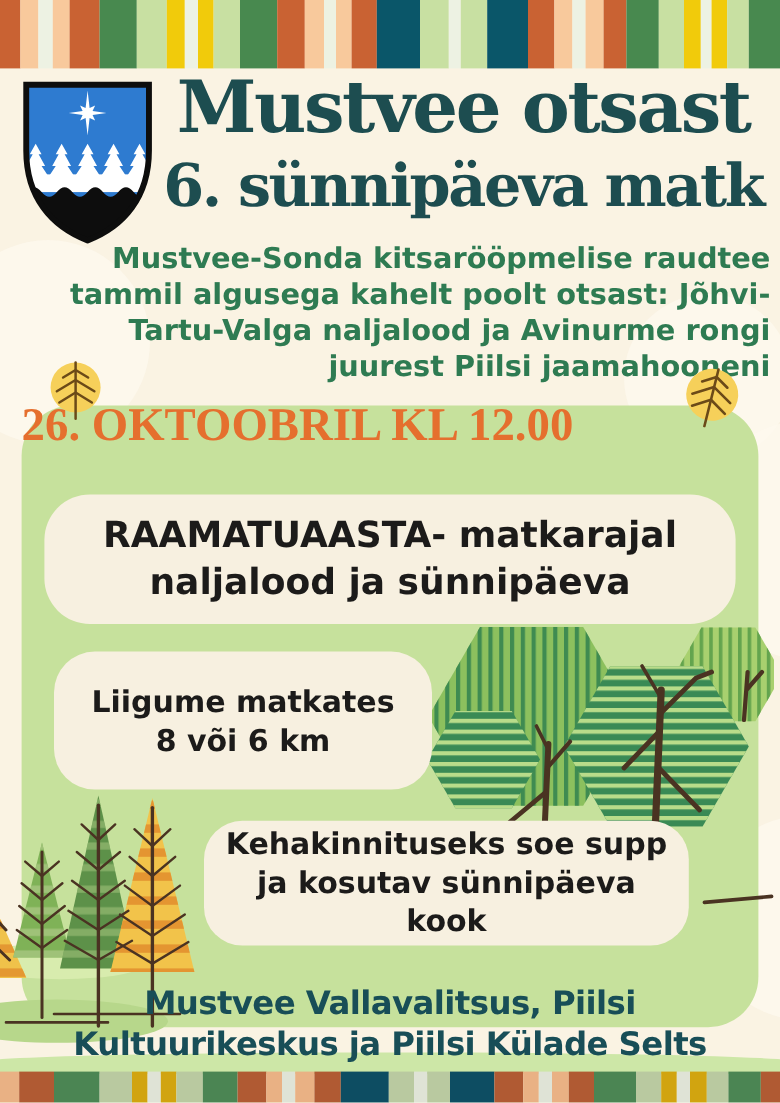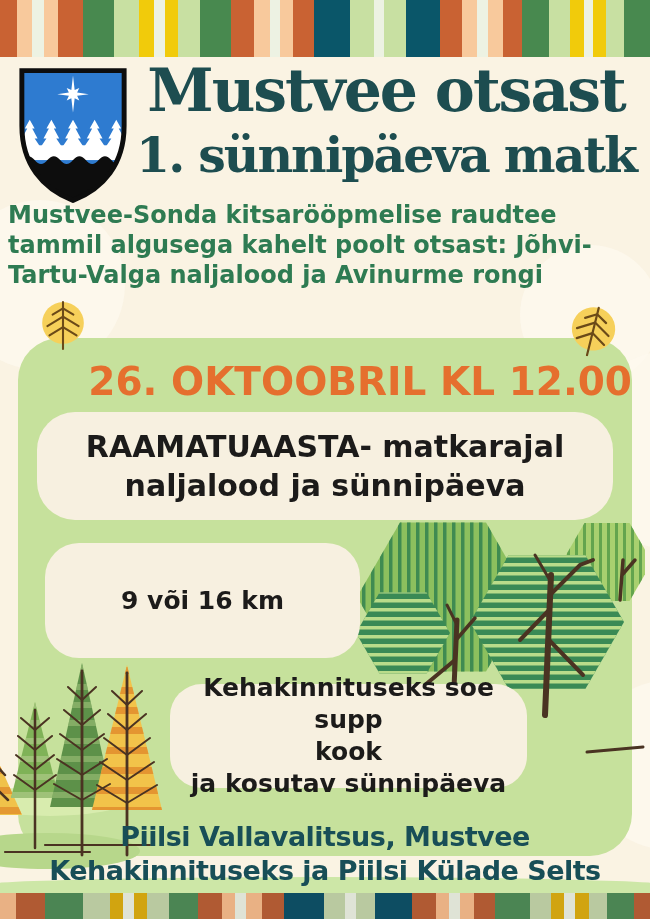--- a/index.html
+++ b/index.html
@@ -23,43 +23,43 @@
   .title-block {
     position:absolute; top:54px; left:126px; width:520px; text-align:center;
     color:var(--title-teal,#1d4d50);
     font-family:"DejaVu Serif","Liberation Serif",serif; font-weight:bold;
     z-index:5; white-space:nowrap;
   }
   .title-l1 { font-size:60px; line-height:72px; letter-spacing:-2px; }
   .title-l2 { font-size:49px; line-height:58px; letter-spacing:-2px; }
 
   .subtitle {
-    position:absolute; top:200px; left:8px; width:634px; text-align:left;
+    position:absolute; top:200px; left:8px; width:634px; text-align:right;
     color:var(--subtitle-green,#2e7b52); font-weight:bold;
     font-size:24px; line-height:30px; z-index:5;
   }
 
   .panel {
     position:absolute; left:18px; top:338px; width:614px; height:518px;
     background:var(--panel-green,#c6e19c); border-radius:42px; z-index:1;
   }
   .trees-right { position:absolute; left:335px; top:500px; z-index:2; }
 
   .date {
-    position:absolute; top:359px; left:18px; width:614px; text-align:right;
-    color:var(--date-orange,#e56f2e); font-size:39px; font-weight:bold; z-index:3;
+    position:absolute; top:332px; left:18px; width:614px; text-align:left;
+    color:var(--date-orange,#e56f2e); font-size:39px; font-weight:bold; z-index:3;font-family:Liberation Serif, serif;
   }
   .card {
     position:absolute; background:var(--card-cream,#f7f0e0);
     color:var(--card-text,#1c1b1a); font-weight:bold; text-align:center;
     display:flex; flex-direction:column; justify-content:center; z-index:4;
   }
   .card1 { left:37px;  top:412px; width:576px; height:108px; border-radius:38px; font-size:30px; line-height:39px; }
   .card2 { left:45px;  top:543px; width:315px; height:115px; border-radius:34px; font-size:25px; line-height:33px; }
-  .card3 { left:170px; top:684px; width:357px; height:104px; border-radius:32px; font-size:25px; line-height:32px; }
+  .card3 { left:170px; top:684px; width:404px; height:104px; border-radius:32px; font-size:25px; line-height:32px; }
 
   .mound  { position:absolute; border-radius:50%; z-index:4; }
   .mound1 { left:-25px; top:786px; width:150px; height:30px; background:#d8ecae; }
   .mound2 { left:-45px; top:833px; width:185px; height:36px; background:#b7d78b; }
   .firs-left { position:absolute; left:-10px; top:655px; z-index:5; }
 
   .leaf { position:absolute; z-index:6; }
   .leaf-left  { left:40px;  top:300px; }
   .leaf-right { left:569px; top:305px; }
 
@@ -147,27 +147,28 @@
             <polygon points="0,0 5,9 2.5,9 8,19 5,19 11,28 -11,28 -5,19 -8,19 -2.5,9 -5,9"></polygon>
           </g>
       </g>
       <path fill="#0d0d0d" d="M8,99 q6.5,-8 13,0 t13,0 t13,0 t13,0 t13,0 t13,0 t13,0 t13,0 V146 H8 Z"></path>
     </g>
     <path d="M8,8 H112 V64 C112,103 91,128 60,140 C29,128 8,103 8,64 Z" fill="none" stroke="#0d0d0d" stroke-width="5"></path>
   </svg>
 
   <div class="title-block">
     <div class="title-l1">Mustvee otsast</div>
-    <div class="title-l2">1. sünnipäeva matk</div>
+    <div class="title-l2">6. sünnipäeva matk</div>
   </div>
 
   <div class="subtitle">
     <div>Mustvee-Sonda kitsarööpmelise raudtee</div>
     <div>tammil algusega kahelt poolt otsast: Jõhvi-</div>
     <div>Tartu-Valga naljalood ja Avinurme rongi</div>
+    <div>juurest Piilsi jaamahooneni</div>
   </div>
 
   <div class="panel"></div>
 
   <svg class="trees-right" width="310" height="260" viewBox="0 0 310 260">
     <defs>
       <pattern id="patVdark" width="9" height="10" patternUnits="userSpaceOnUse">
           <rect width="3.5" height="10" fill="#3f8b51"></rect>
         </pattern>
       <pattern id="patVmid" width="8" height="10" patternUnits="userSpaceOnUse">
@@ -208,27 +209,28 @@
   </svg>
 
   <div class="date">26. OKTOOBRIL KL 12.00</div>
 
   <div class="card card1">
     <div>RAAMATUAASTA- matkarajal</div>
     <div>naljalood ja sünnipäeva</div>
   </div>
 
   <div class="card card2">
-    <div>9 või 16 km</div>
+    <div>Liigume matkates</div>
+    <div>8 või 6 km</div>
   </div>
 
   <div class="card card3">
     <div>Kehakinnituseks soe supp</div>
+    <div>ja kosutav sünnipäeva</div>
     <div>kook</div>
-    <div>ja kosutav sünnipäeva</div>
   </div>
 
   <div class="mound mound1"></div>
   <div class="mound mound2"></div>
 
   <svg class="firs-left" width="210" height="220" viewBox="0 0 210 220">
     <defs>
       <pattern id="patSage" width="20" height="18" patternUnits="userSpaceOnUse">
           <rect y="11" width="20" height="6" fill="#a3c47c"></rect>
         </pattern>
@@ -272,22 +274,22 @@
   </svg>
   <svg class="leaf leaf-right" width="48" height="52" viewBox="0 0 44 48" style="transform:rotate(14deg)">
     <circle cx="22" cy="22" r="20" fill="#f6d05a"></circle>
     <g stroke="#6b4a18" stroke-width="2" stroke-linecap="round">
       <path d="M22,2 L22,47"></path>
       <path d="M22,8 L12,14 M22,8 L32,14 M22,16 L7,25 M22,16 L37,25 M22,26 L9,34 M22,26 L35,34"></path>
     </g>
   </svg>
 
   <div class="footer">
-    <div>Piilsi Vallavalitsus, Mustvee</div>
-    <div>Kehakinnituseks ja Piilsi Külade Selts</div>
+    <div>Mustvee Vallavalitsus, Piilsi</div>
+    <div>Kultuurikeskus ja Piilsi Külade Selts</div>
   </div>
 
   <div class="hill-bottom"></div>
   <div class="stripes stripes-bottom">
       <div style="flex: 12 0 0px; background: rgb(233, 177, 132);"></div>
       <div style="flex: 22 0 0px; background: rgb(176, 90, 51);"></div>
       <div style="flex: 28 0 0px; background: rgb(75, 133, 83);"></div>
       <div style="flex: 20 0 0px; background: rgb(185, 201, 160);"></div>
       <div style="flex: 10 0 0px; background: rgb(209, 164, 16);"></div>
       <div style="flex: 8 0 0px; background: rgb(223, 227, 214);"></div>

